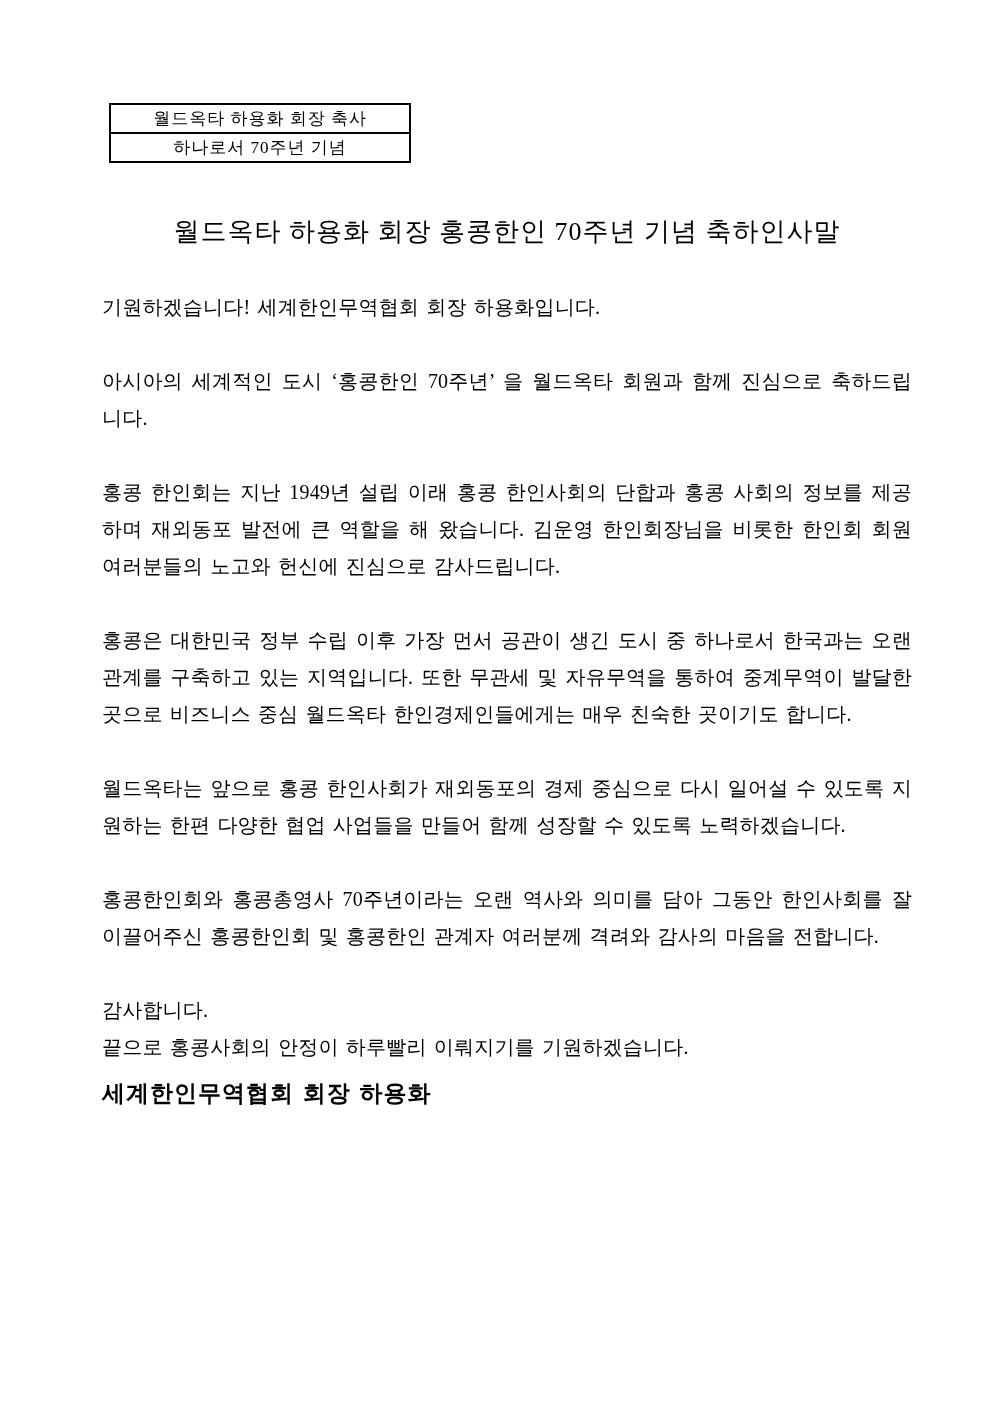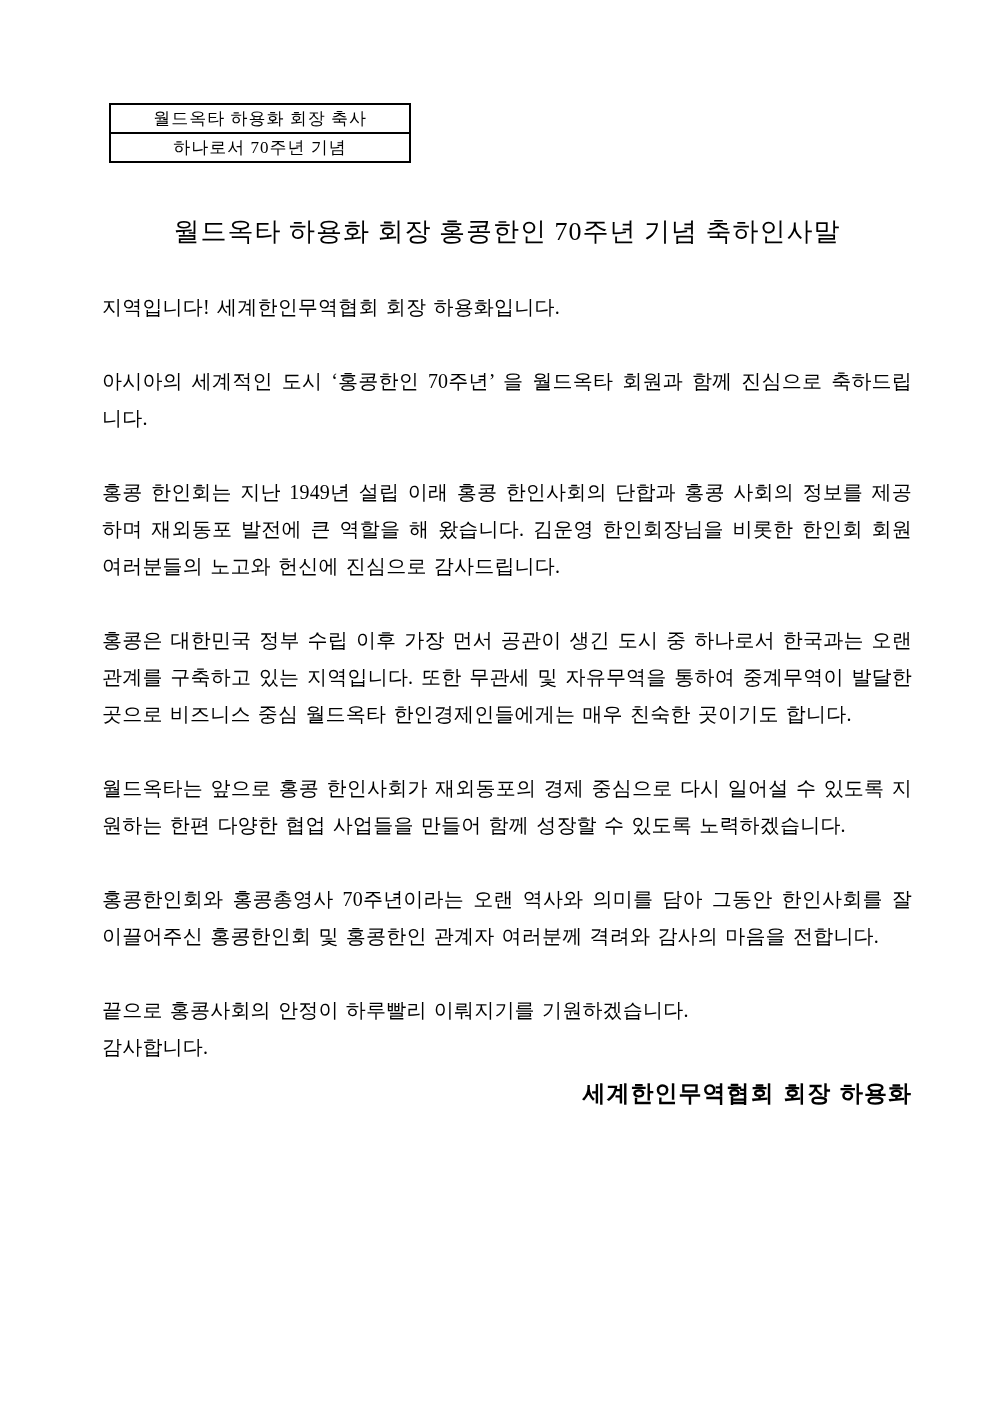--- a/index.html
+++ b/index.html
@@ -69,48 +69,47 @@
     text-align: justify;
   }
   .content p.para {
     margin: 0 0 37px 0;
   }
   .closing div {
     text-align: left;
   }
   .signature {
     margin-top: 8px;
-    text-align: right;
     font-weight: 700;
     font-size: 23px;
     line-height: 40px;
     letter-spacing: 1px;
   }
 </style>
 </head>
 <body>
 
 <div class="page">
 
   <div class="header-box">
     <div class="row">월드옥타 하용화 회장 축사</div>
     <div class="row">하나로서 70주년 기념</div>
   </div>
 
   <h1 class="doc-title">월드옥타 하용화 회장 홍콩한인 70주년 기념 축하인사말</h1>
 
   <div class="content">
-    <p class="para">지역입니다! 세계한인무역협회 회장 하용화입니다.</p>
+    <p class="para">기원하겠습니다! 세계한인무역협회 회장 하용화입니다.</p>
     <p class="para">아시아의 세계적인 도시 ‘홍콩한인 70주년’ 을 월드옥타 회원과 함께 진심으로 축하드립니다.</p>
     <p class="para">홍콩 한인회는 지난 1949년 설립 이래 홍콩 한인사회의 단합과 홍콩 사회의 정보를 제공하며 재외동포 발전에 큰 역할을 해 왔습니다. 김운영 한인회장님을 비롯한 한인회 회원 여러분들의 노고와 헌신에 진심으로 감사드립니다.</p>
     <p class="para">홍콩은 대한민국 정부 수립 이후 가장 먼서 공관이 생긴 도시 중 하나로서 한국과는 오랜 관계를 구축하고 있는 지역입니다. 또한 무관세 및 자유무역을 통하여 중계무역이 발달한 곳으로 비즈니스 중심 월드옥타 한인경제인들에게는 매우 친숙한 곳이기도 합니다.</p>
     <p class="para">월드옥타는 앞으로 홍콩 한인사회가 재외동포의 경제 중심으로 다시 일어설 수 있도록 지원하는 한편 다양한 협업 사업들을 만들어 함께 성장할 수 있도록 노력하겠습니다.</p>
     <p class="para">홍콩한인회와 홍콩총영사 70주년이라는 오랜 역사와 의미를 담아 그동안 한인사회를 잘 이끌어주신 홍콩한인회 및 홍콩한인 관계자 여러분께 격려와 감사의 마음을 전합니다.</p>
 
     <div class="para closing">
+      <div>감사합니다.</div>
       <div>끝으로 홍콩사회의 안정이 하루빨리 이뤄지기를 기원하겠습니다.</div>
-      <div>감사합니다.</div>
     </div>
 
     <div class="signature">세계한인무역협회 회장 하용화</div>
   </div>
 
 </div>
 
 </body></html>

